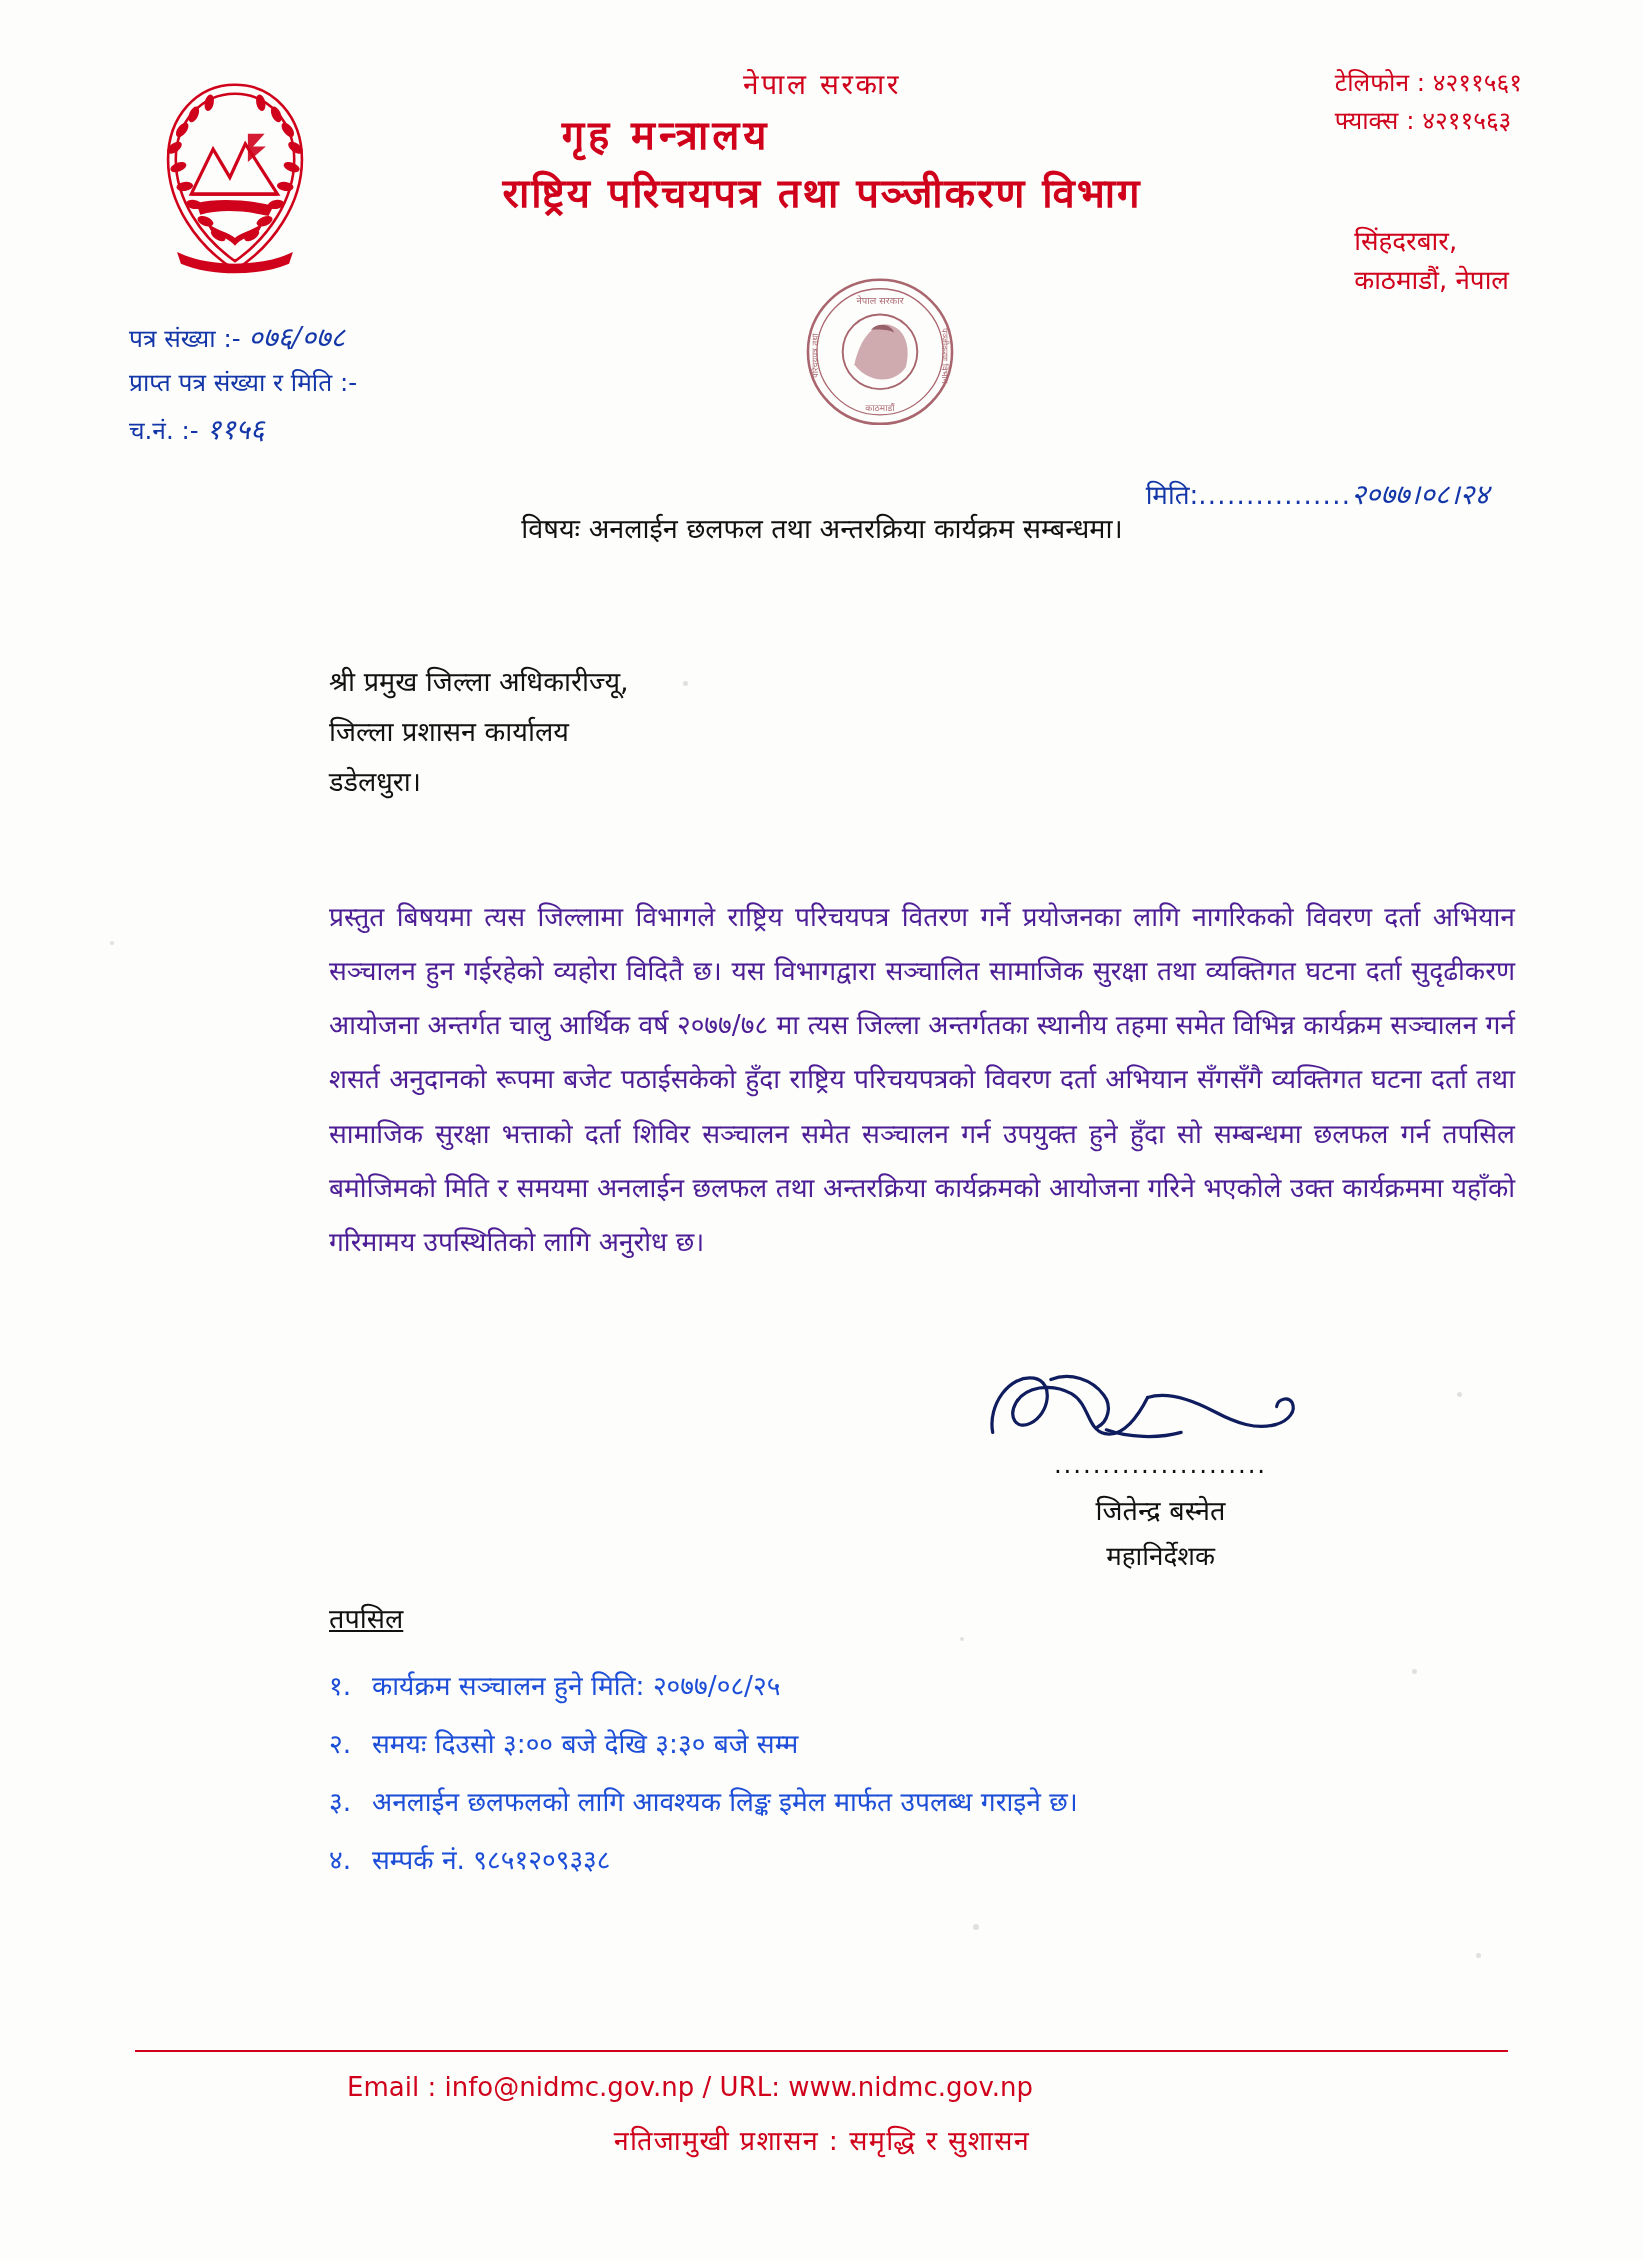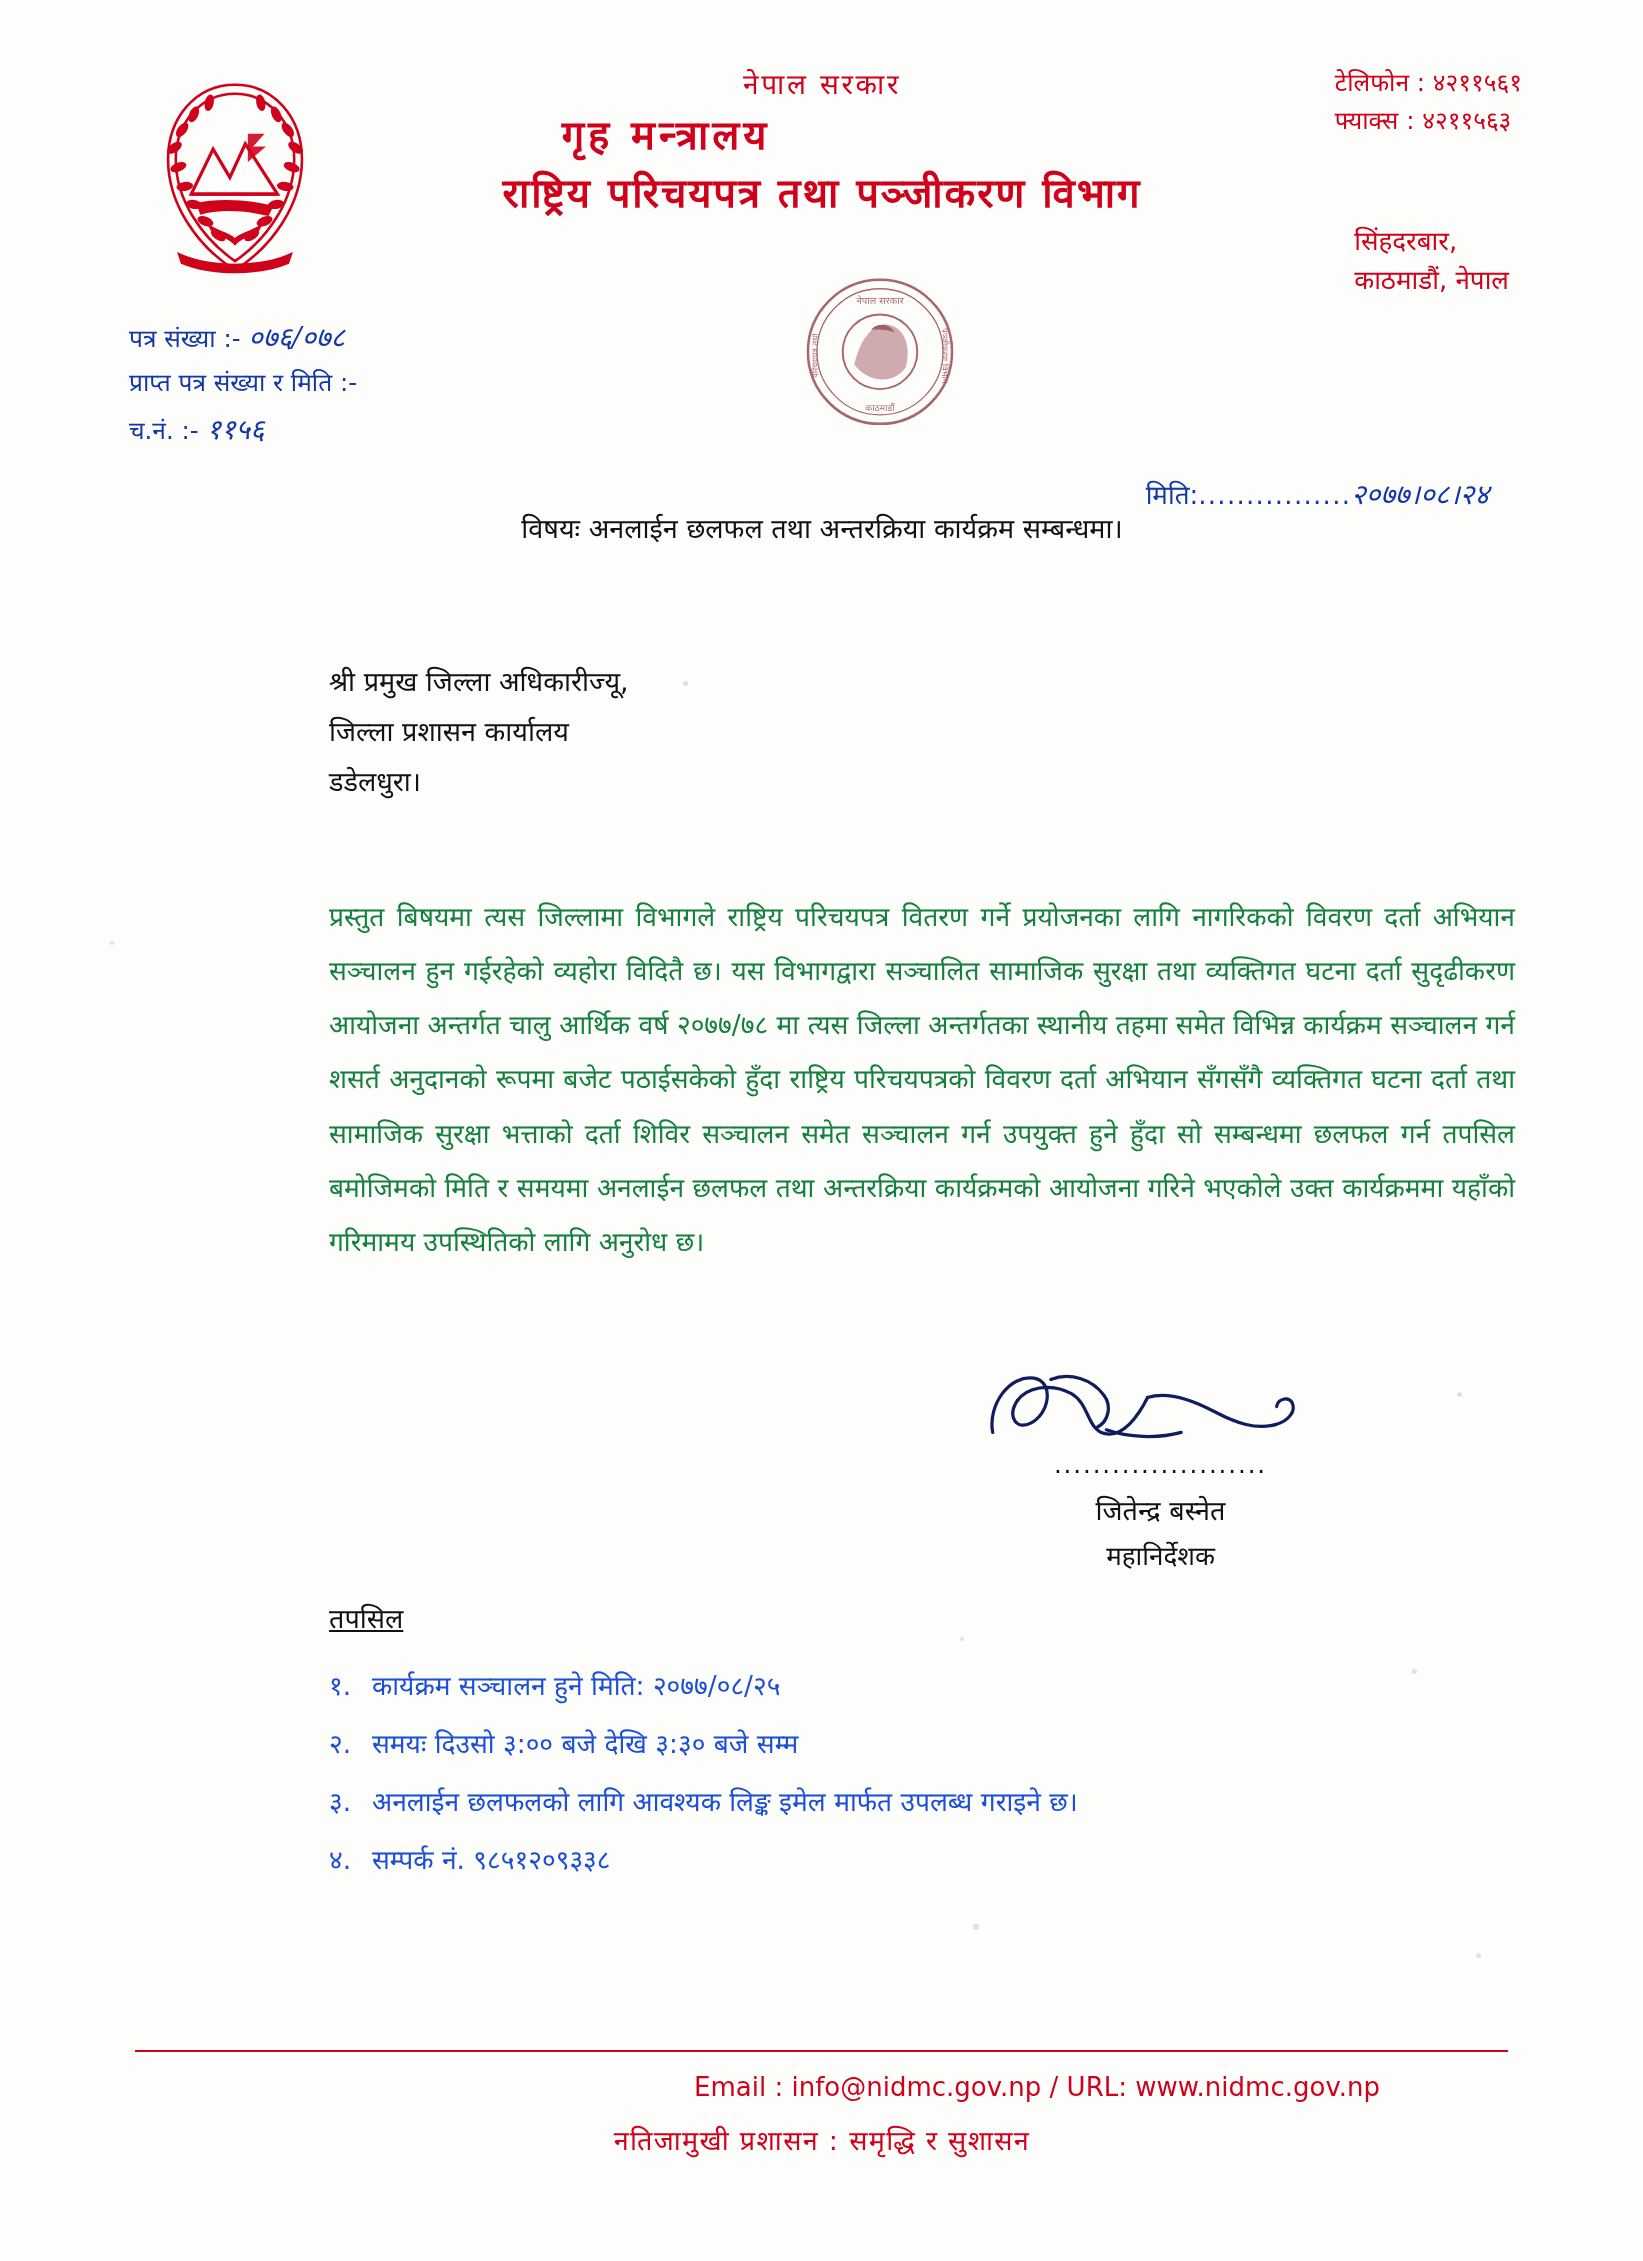--- a/index.html
+++ b/index.html
@@ -155,21 +155,21 @@
   
   .body-text {
     position: absolute;
     top: 890px;
     left: 329px;
     width: 1186px;
     font-size: 26.4px;
     line-height: 2.05;
     text-align: justify;
     text-justify: inter-word;
-    color: #15803d;
+    color: #4c1d95;
   }
 
   
   .signature {
     position: absolute;
     top: 1360px;
     right: 277px;
     width: 413px;
     text-align: center;
   }
@@ -219,21 +219,21 @@
     top: 2050px;
     width: 1373px;
     height: 1.9px;
     background: #d0021b;
   }
   .footer-email {
     position: absolute;
     top: 2072px;
     left: 0;
     width: 1380px;
-    text-align: right;
+    text-align: center;
     color: #d0021b;
     font-size: 26px;
   }
   .footer-slogan {
     position: absolute;
     top: 2121px;
     left: 0;
     width: 1644px;
     text-align: center;
     color: #d0021b;

